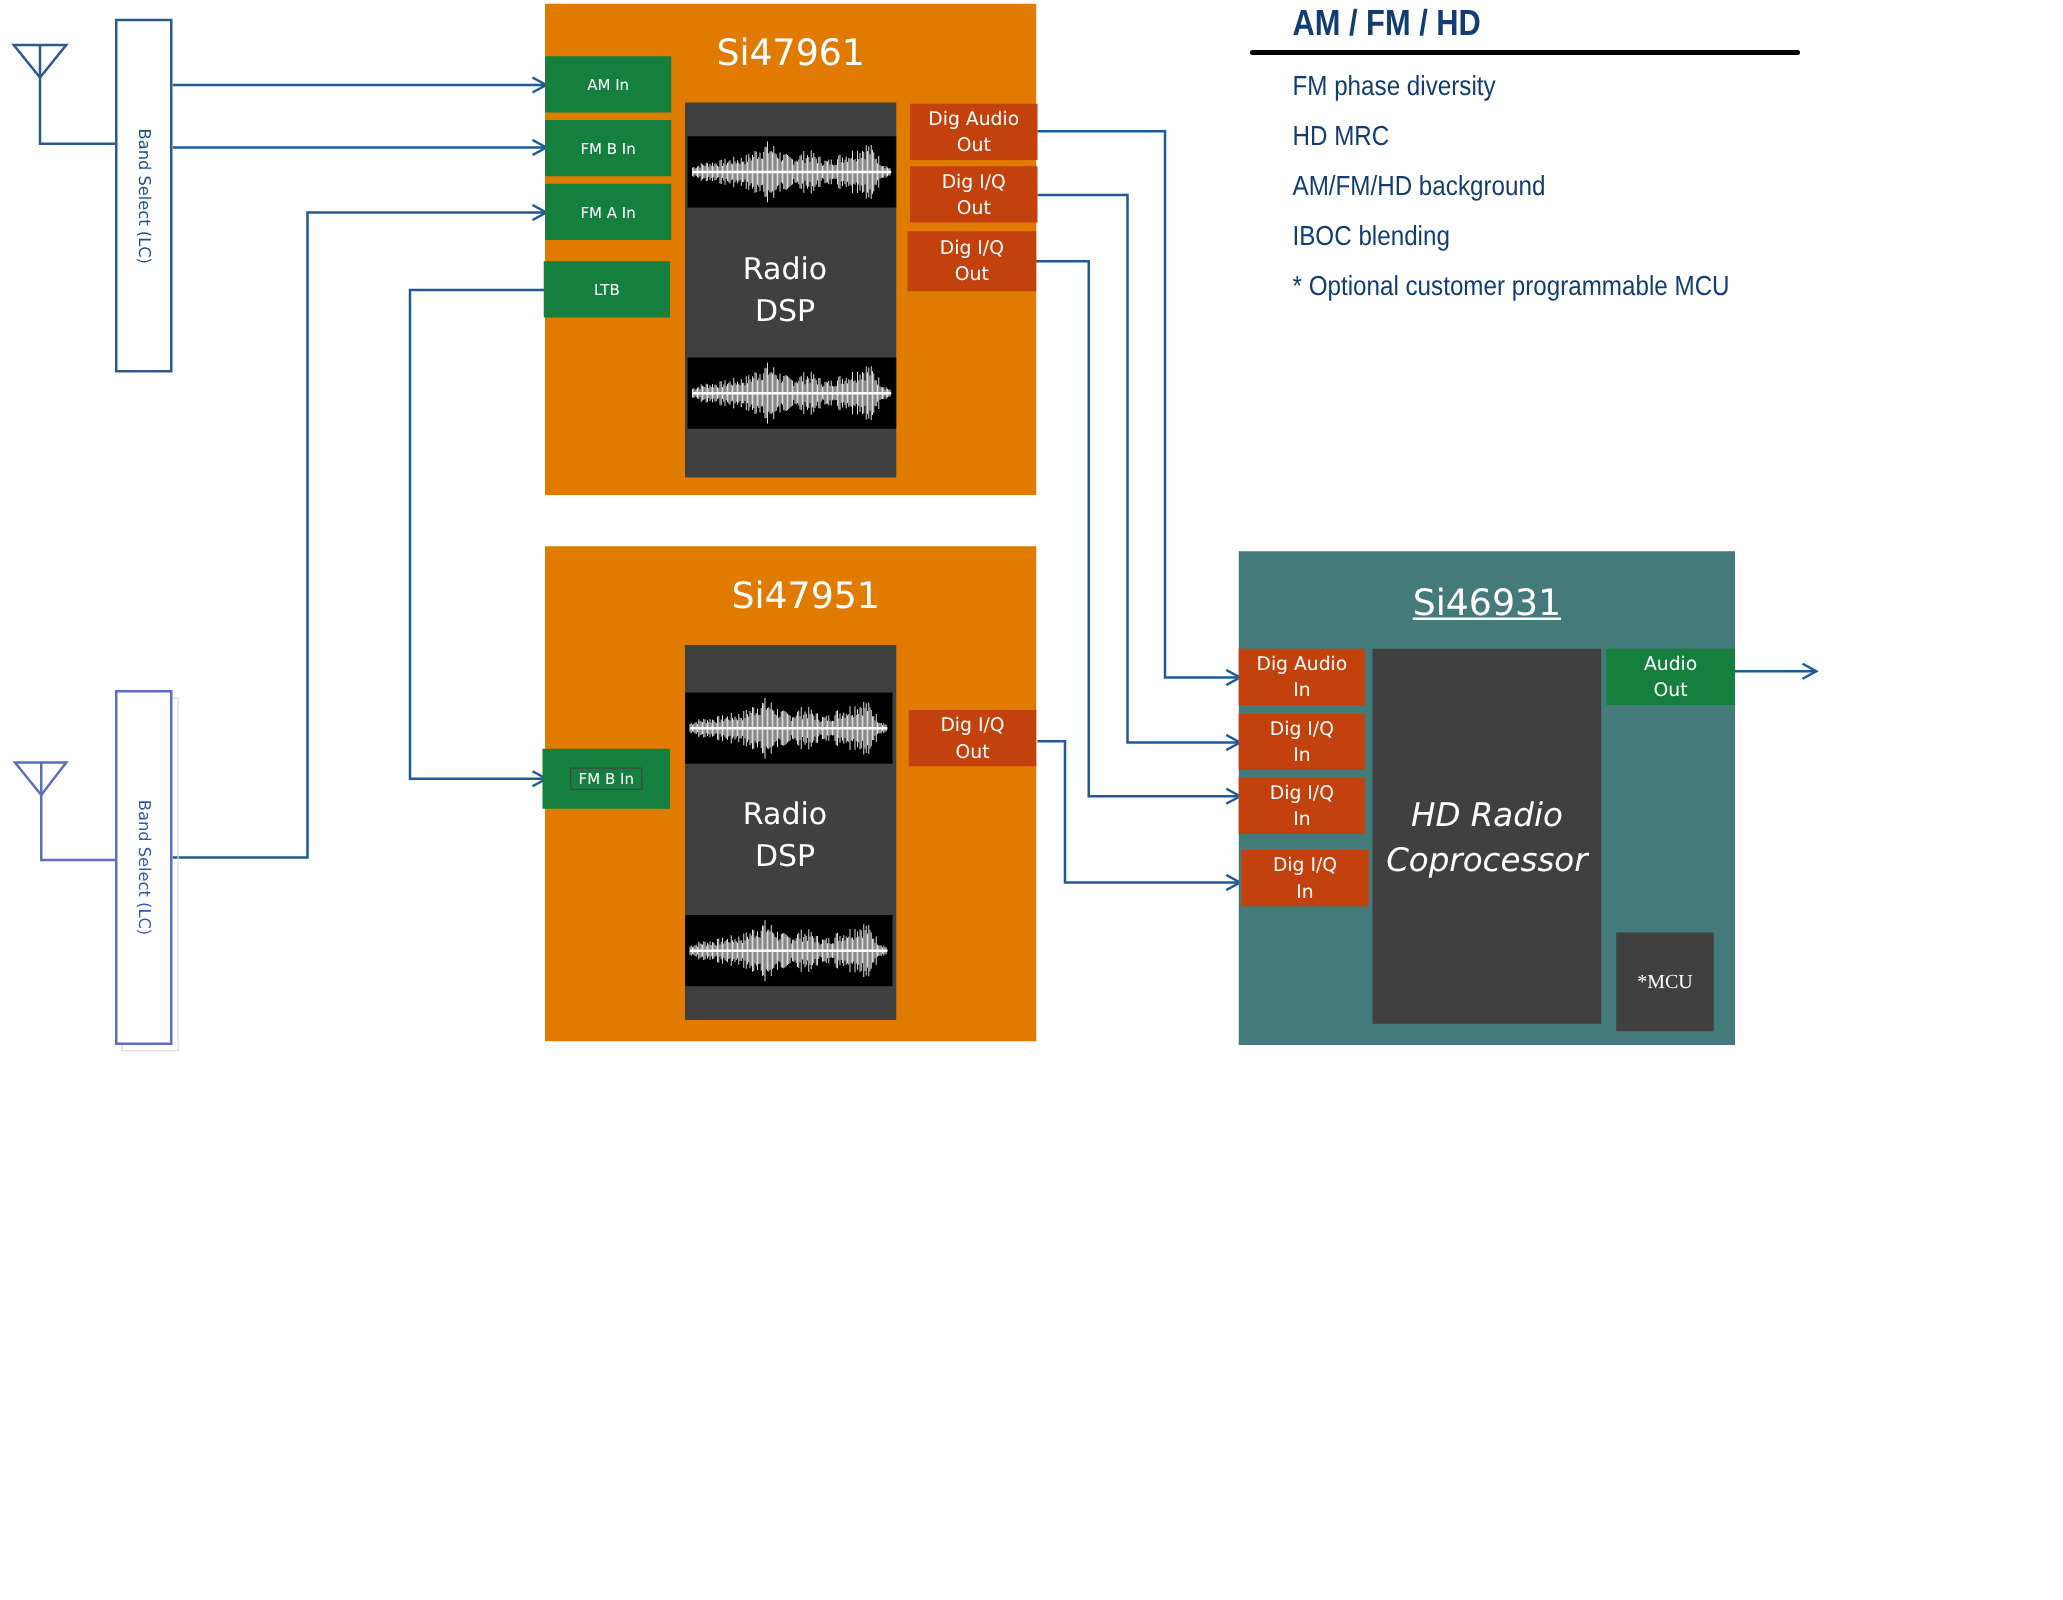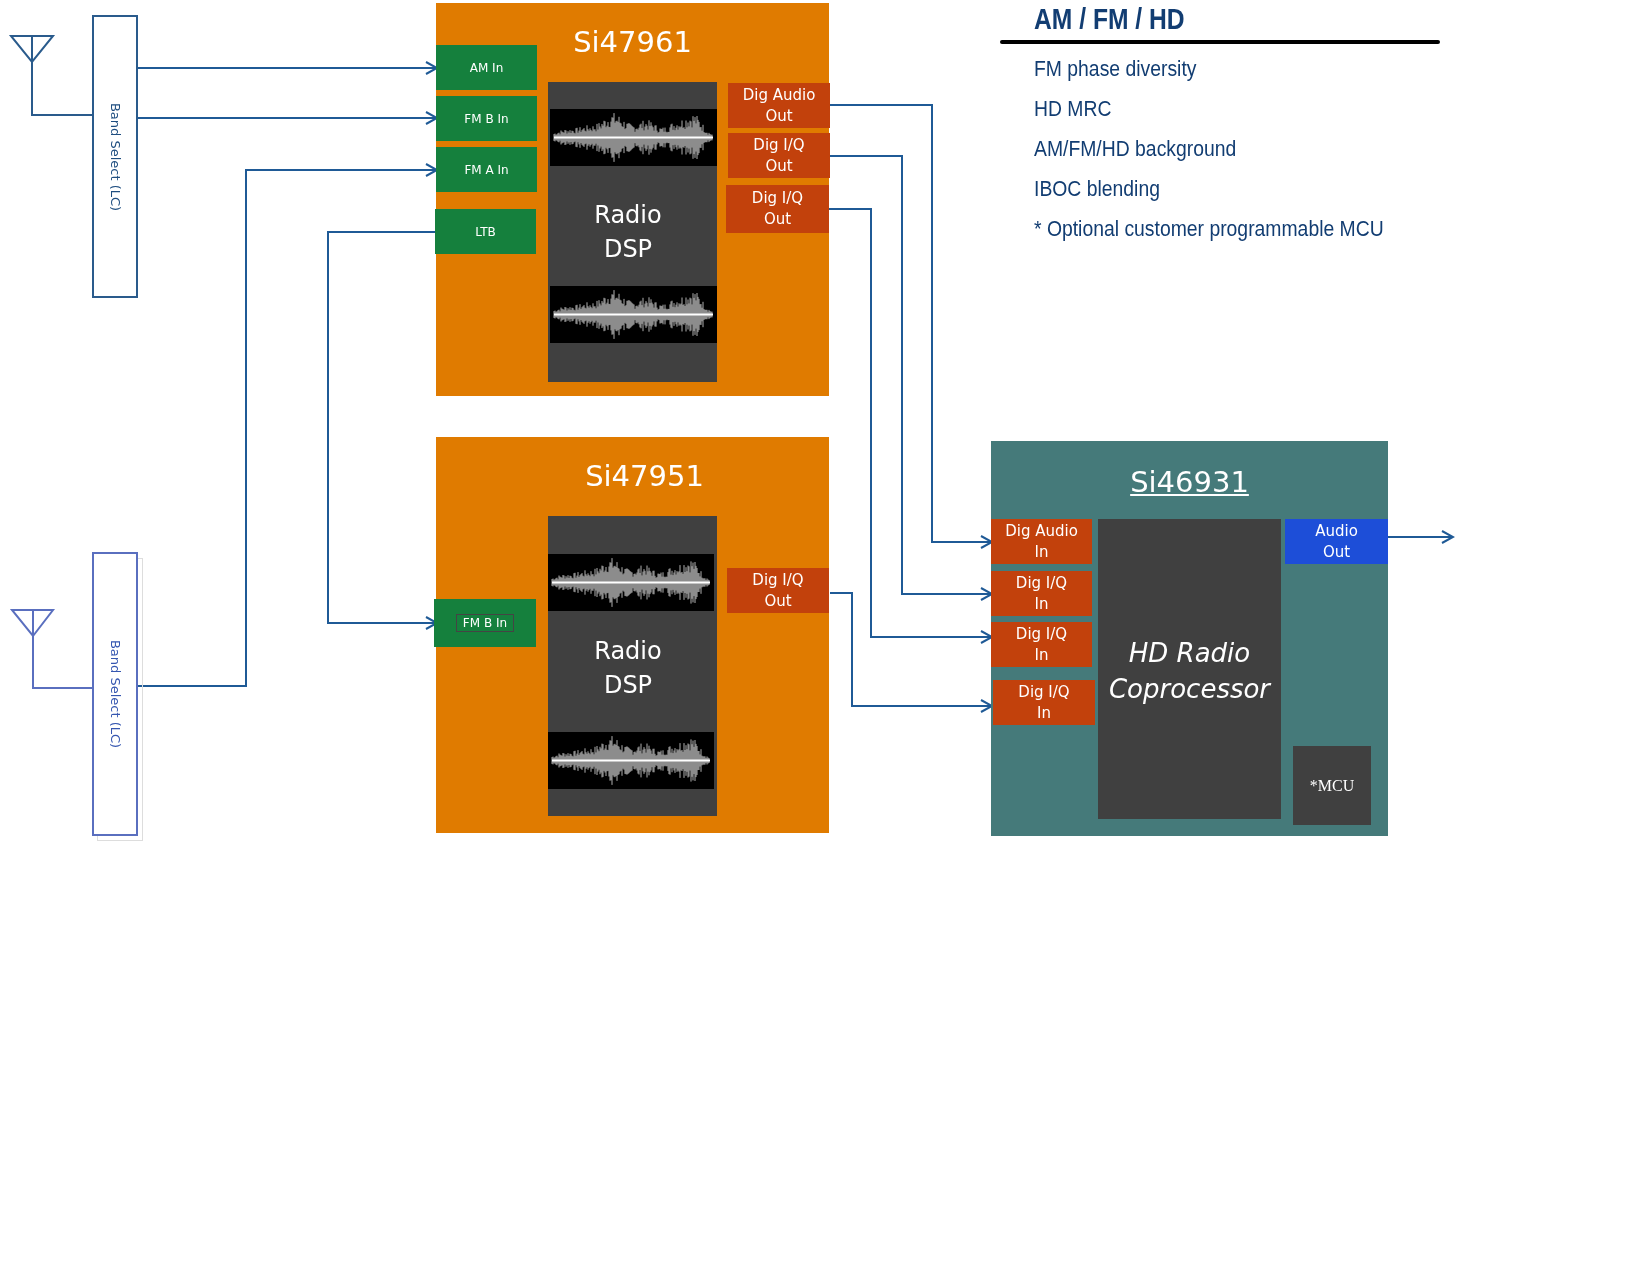--- a/index.html
+++ b/index.html
@@ -6,21 +6,21 @@
     body { width:1650px; height:1280px; position:relative; overflow:hidden; font-family:"DejaVu Sans", sans-serif; }
     .abs { position:absolute; box-sizing:border-box; }
     .chip-orange { background:#e07b00; }
     .chip-teal { background:#457a7a; }
     .chip-title { color:#ffffff; font-size:29px; text-align:center; font-family:"DejaVu Sans", sans-serif; }
     .dsp { background:#404040; }
     .dsp-label { color:#ffffff; font-size:24px; line-height:34px; text-align:center; }
     .wave { background:#000; }
     .port-black { background:#15803d; color:#fff; font-size:12px; display:flex; align-items:center; justify-content:center; text-align:center; }
     .port-blue { background:#c2410c; color:#fff; font-size:15px; line-height:21px; display:flex; align-items:center; justify-content:center; text-align:center; }
-    .port-orange { background:#1d4ed8; color:#fff; font-size:15px; line-height:21px; display:flex; align-items:center; justify-content:center; text-align:center; }
+    .port-orange { background:#15803d; color:#fff; font-size:15px; line-height:21px; display:flex; align-items:center; justify-content:center; text-align:center; }
     .bandsel { border:2px solid #2a5b8c; background:#fff; }
     .bandsel2 { border:2px solid #5a6fbf; background:#fff; }
     .bandsel-text { position:absolute; left:50%; top:50%; transform:translate(-50%,-50%) rotate(90deg); white-space:nowrap; color:#1f4e80; font-size:13px; }
     .features-title { color:#123d72; font-family:"Liberation Sans", sans-serif; font-weight:bold; font-size:29px; transform:scaleX(0.85); transform-origin:left; }
     .feature { color:#123d72; font-family:"Liberation Sans", sans-serif; font-size:22px; transform:scaleX(0.88); transform-origin:left; white-space:nowrap; }
     .wire { stroke:#1f5a96; stroke-width:2; fill:none; }
   </style>
 </head>
 <body>
 

